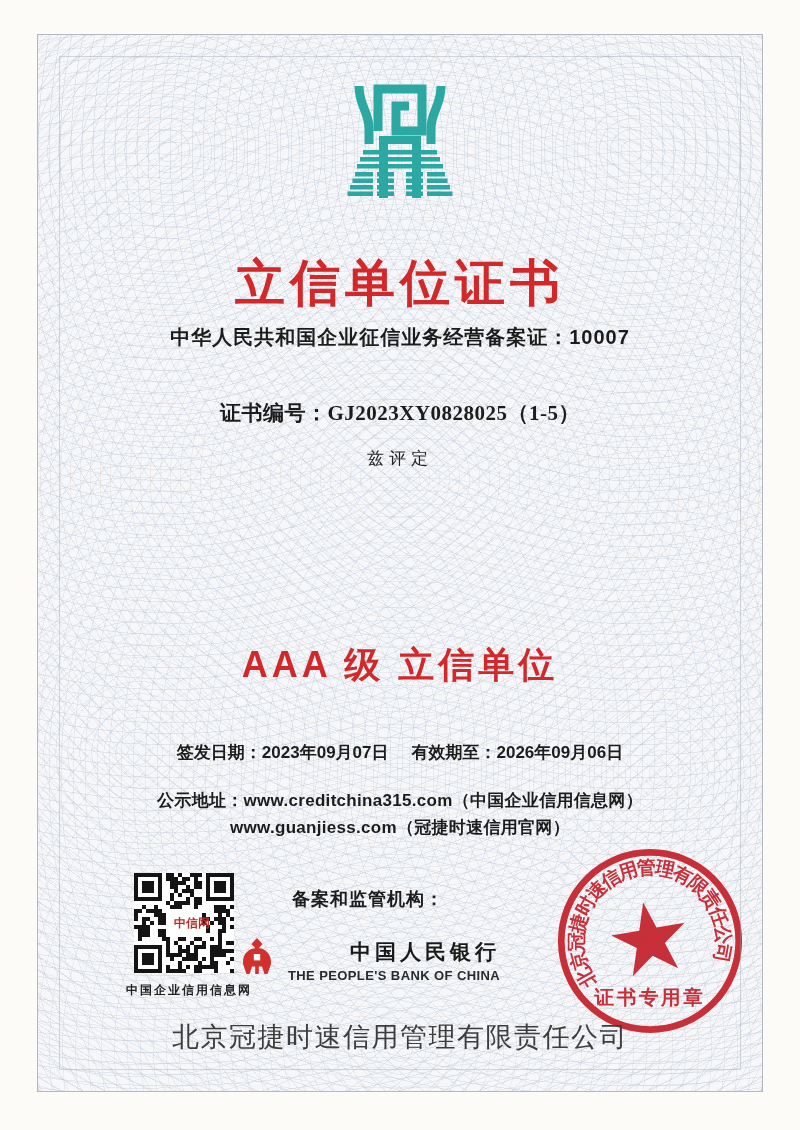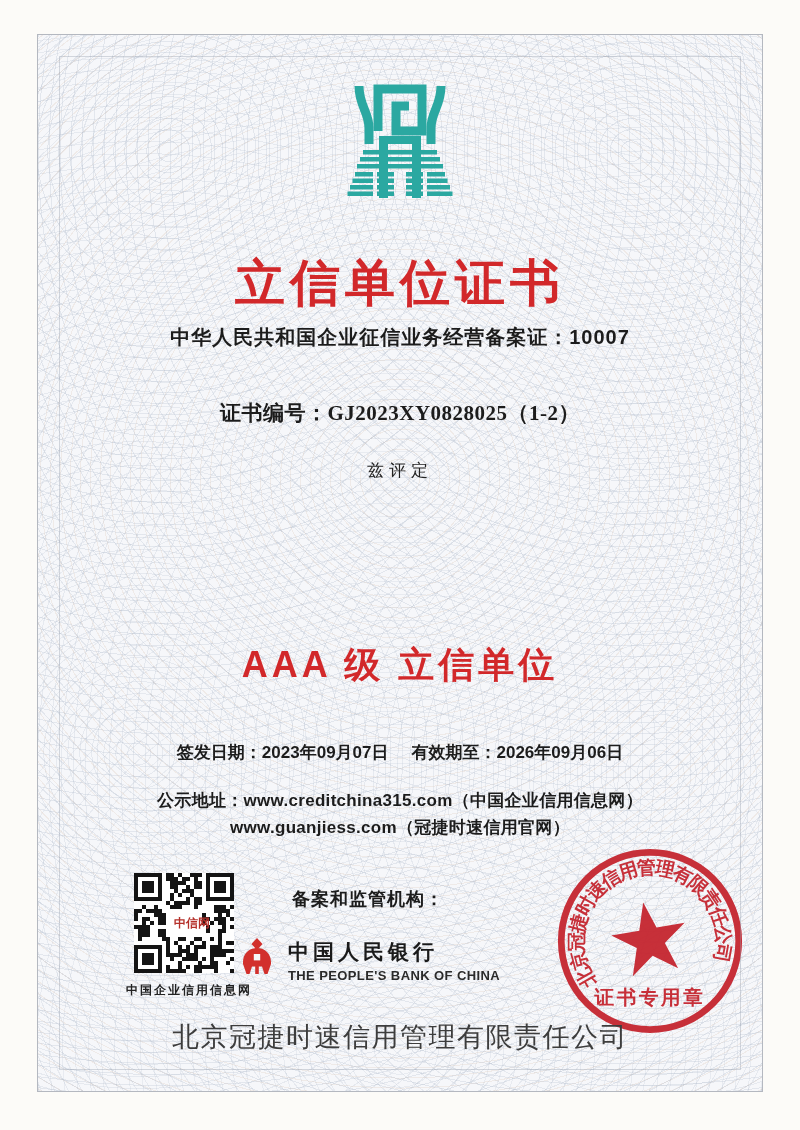--- a/index.html
+++ b/index.html
@@ -40,21 +40,21 @@
     top:215px; font-size:50px; font-weight:bold; letter-spacing:5px;
     color:var(--red); font-family:"Liberation Sans", sans-serif;
   }
   .subtitle { top:289px; font-size:20px; font-weight:bold; letter-spacing:1px; }
 
   
   .certno {
     top:364px; font-size:21px; font-weight:bold; letter-spacing:0.5px;
     font-family:"Liberation Serif","DejaVu Serif", serif;
   }
-  .evaluate { top:424px; font-size:17px; letter-spacing:5px; color:#222; }
+  .evaluate { top:412px; font-size:17px; letter-spacing:5px; color:#222; }
   .company {
     top:492px; font-size:42px; font-weight:600; letter-spacing:2px;
     font-family:"Liberation Serif","DejaVu Serif", serif; color:#111;
   }
   .rating {
     top:606px; font-size:36px; font-weight:bold; letter-spacing:4px; color:var(--red);
   }
   .dates { top:706px; font-size:17px; font-weight:bold; display:flex; justify-content:center; gap:23px; }
   .urls  { top:752px; font-size:17px; font-weight:bold; line-height:27px; letter-spacing:0.3px; }
 
@@ -64,21 +64,21 @@
   .qr-wrap svg { display:block; width:100px; height:100px; }
   .qr-label {
     position:absolute; left:16px; right:0; top:42px; text-align:center;
     font-size:12px; font-weight:bold; color:#b5302a; letter-spacing:0;
   }
   .qr-caption { margin-top:9px; font-size:12px; font-weight:bold; letter-spacing:2px; color:#222; white-space:nowrap; }
 
   .regulator { position:absolute; left:200px; top:852px; width:260px; text-align:center; }
   .regulator-label { font-size:18px; font-weight:bold; letter-spacing:1px; }
   .pboc-row { margin-top:26px; display:flex; align-items:center; justify-content:center; gap:10px; }
-  .pboc-text { text-align:left; }
+  .pboc-text { text-align:right; }
   .pboc-cn {
     font-size:21px; font-weight:bold; letter-spacing:4px;
     font-family:"Liberation Serif","DejaVu Serif", serif; color:#1a1a1a; white-space:nowrap;
   }
   .pboc-en { font-size:13px; font-weight:bold; letter-spacing:0.4px; color:#2a2a2a; margin-top:2px; white-space:nowrap; }
 
   .seal { position:absolute; left:514px; top:808px; width:196px; height:196px; opacity:0.94; }
 
   .issuer {
     top:984px; font-size:27px; font-weight:500; letter-spacing:1.5px; color:#3d3d3d;
@@ -125,21 +125,21 @@
           <rect x="67" y="94.5" width="17" height="4.5" stroke="none"></rect>
           <rect x="67" y="101" width="17" height="4.5" stroke="none"></rect>
           <rect x="67" y="107.5" width="17" height="4.5" stroke="none"></rect>
         </g>
       </svg>
     </div>
 
     <div class="abs title">立信单位证书</div>
     <div class="abs subtitle">中华人民共和国企业征信业务经营备案证：10007</div>
 
-    <div class="abs certno">证书编号：GJ2023XY0828025（1-2）</div>
+    <div class="abs certno">证书编号：GJ2023XY0828025（1-5）</div>
 
     <div class="abs evaluate">兹评定</div>
     <div class="abs rating">AAA 级 立信单位</div>
 
     <div class="abs dates">
       <span>签发日期：2023年09月07日</span>
       <span>有效期至：2026年09月06日</span>
     </div>
 
     <div class="abs urls">

